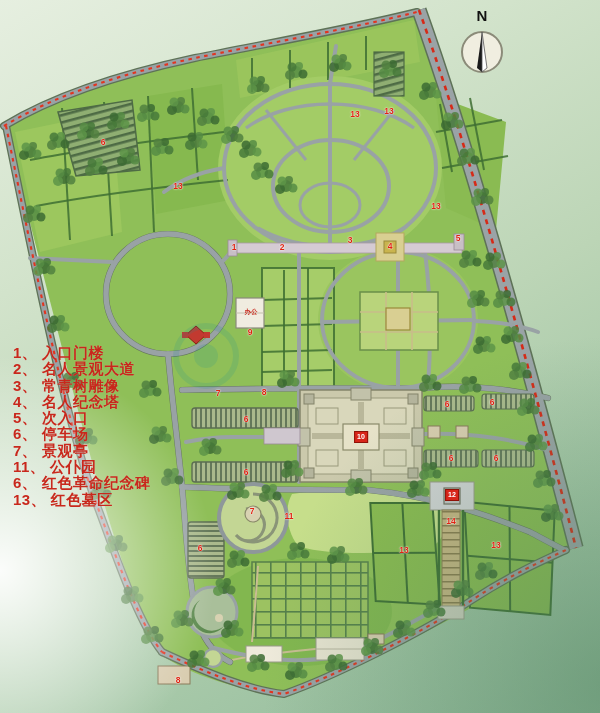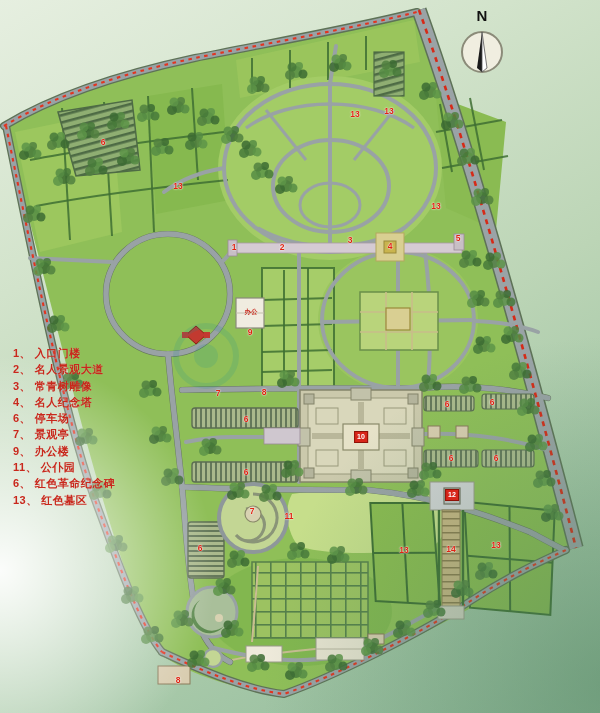--- a/index.html
+++ b/index.html
@@ -15,21 +15,21 @@
   .case2{stroke:#637559;stroke-width:6.2;fill:none;stroke-linecap:round}
   .road{stroke:#99a2a5;stroke-width:5.4;fill:none;stroke-linecap:round}
   .road2{stroke:#99a2a5;stroke-width:4;fill:none;stroke-linecap:round}
   .caseR{stroke:#5e7257;stroke-width:15.5;fill:none}
   .roadR{stroke:#9aa3a6;stroke-width:12.5;fill:none}
   .dash{stroke:#e23420;stroke-width:2.1;fill:none;stroke-dasharray:3.6 4.6}
   .dashR{stroke:#d62a18;stroke-width:2.6;fill:none;stroke-dasharray:5 5}
   .hedge{stroke:#3e6e33;stroke-width:2;fill:none;opacity:.85}
   .tan{stroke:#c9bd92;stroke-width:2;fill:none}
   #legend{position:absolute;left:13px;top:345px;z-index:3;list-style:none;margin:0;padding:0;}
-  #legend li{color:#c8281c;font-size:11px;font-weight:bold;line-height:16.3px;white-space:nowrap;
+  #legend li{color:#c8281c;font-size:15px;font-weight:bold;line-height:16.3px;white-space:nowrap;
     letter-spacing:.5px;text-shadow:0 0 1px rgba(255,255,255,.35);}
   #north{position:absolute;left:450px;top:8px;width:64px;height:76px;z-index:3;text-align:center;}
   #north .nlabel{display:block;color:#111;font-size:15px;font-weight:bold;line-height:16px;}
   #markers{position:absolute;inset:0;z-index:3;pointer-events:none;}
   .marker{position:absolute;transform:translate(-50%,-50%);color:#e02312;font-size:8.5px;font-weight:bold;
     line-height:9px;text-shadow:0 0 2px rgba(255,255,255,.95),0 0 1px rgba(255,255,255,.9);}
   .marker.box{background:#d8261a;color:#fff;font-size:7px;line-height:8px;padding:1px 2px;text-shadow:none;
     border:1px solid #8e1208;}
   #officeLabel{position:absolute;left:251px;top:312px;transform:translate(-50%,-50%);z-index:3;
     color:#c8281c;font-size:6.5px;font-weight:bold;white-space:nowrap;}
@@ -626,23 +626,23 @@
         <circle cx="175" cy="472" r="4" fill="#5d9448" opacity="0.85"></circle>
         <circle cx="168" cy="473" r="4.5" fill="#47793a" opacity="0.85"></circle>
       </g>
 </svg>
 
 <ul id="legend">
       <li>1、 入口门楼</li>
       <li>2、 名人景观大道</li>
       <li>3、 常青树雕像</li>
       <li>4、 名人纪念塔</li>
+      <li>5、 次入口</li>
       <li>6、 停车场</li>
       <li>7、 景观亭</li>
-      <li>9、 办公楼</li>
       <li>11、 公仆园</li>
       <li>6、 红色革命纪念碑</li>
       <li>13、 红色墓区</li>
     </ul>
 
 <div id="north">
   <span class="nlabel">N</span>
   <svg width="64" height="56" viewBox="0 0 64 56">
     <circle cx="32" cy="28" r="20" fill="#f0eee0" stroke="#8b8b79" stroke-width="2"></circle>
     <polygon points="32,8 27,44 32,48" fill="#1a1a1a"></polygon>
@@ -668,21 +668,21 @@
       <span class="marker" style="left: 246px; top: 472px;">6</span>
       <span class="marker" style="left: 447px; top: 404px;">6</span>
       <span class="marker" style="left: 492px; top: 402px;">6</span>
       <span class="marker" style="left: 451px; top: 458px;">6</span>
       <span class="marker" style="left: 496px; top: 458px;">6</span>
       <span class="marker box" style="left: 361px; top: 437px;">10</span>
       <span class="marker" style="left: 289px; top: 516px;">11</span>
       <span class="marker" style="left: 252px; top: 511px;">7</span>
       <span class="marker" style="left: 200px; top: 548px;">6</span>
       <span class="marker box" style="left: 452px; top: 495px;">12</span>
-      <span class="marker" style="left: 451px; top: 549px;">14</span>
+      <span class="marker" style="left: 451px; top: 521px;">14</span>
       <span class="marker" style="left: 404px; top: 550px;">13</span>
       <span class="marker" style="left: 496px; top: 545px;">13</span>
       <span class="marker" style="left: 178px; top: 680px;">8</span>
     </div>
 
 <span id="officeLabel">办公</span>
 
 </div>
 
 </body></html>

